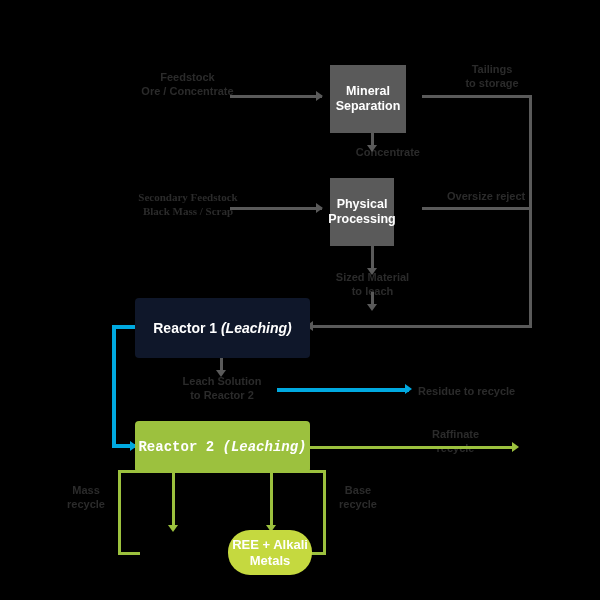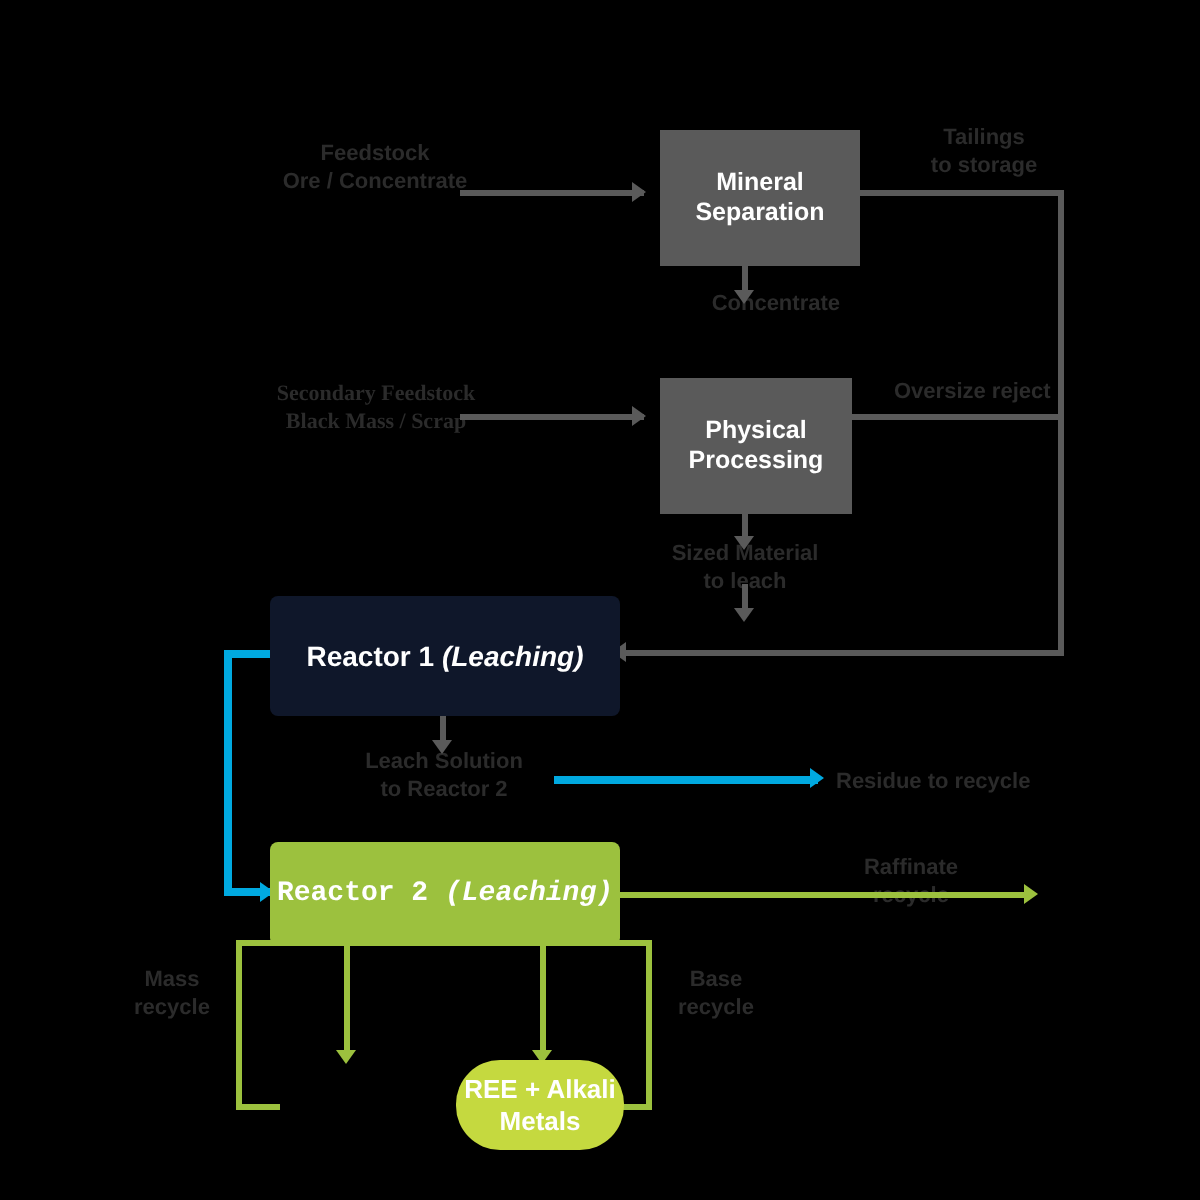--- a/index.html
+++ b/index.html
@@ -119,24 +119,24 @@
   <div class="ar down green" style="left:266px;top:525px;"></div>
 
   <div class="ln green" style="left:118px;top:470px;width:56px;height:3px;"></div>
   <div class="ln green" style="left:118px;top:470px;width:3px;height:85px;"></div>
   <div class="ln green" style="left:118px;top:552px;width:22px;height:3px;"></div>
 
   <div class="ln green" style="left:268px;top:470px;width:58px;height:3px;"></div>
   <div class="ln green" style="left:323px;top:470px;width:3px;height:85px;"></div>
   <div class="ln green" style="left:304px;top:552px;width:22px;height:3px;"></div>
 
-  <div class="box gbox" style="left:330px;top:65px;width:100px;height:68px;white-space:pre-line;text-align:center;">Mineral
+  <div class="box gbox" style="left:330px;top:65px;width:76px;height:68px;white-space:pre-line;text-align:center;">Mineral
 Separation</div>
 
-  <div class="box gbox" style="left:330px;top:178px;width:96px;height:68px;white-space:pre-line;margin-top:11px;">Physical
+  <div class="box gbox" style="left:330px;top:178px;width:64px;height:68px;white-space:pre-line;">Physical
 Processing</div>
 
   <div class="box bluebox" style="left:135px;top:298px;width:175px;height:60px;">
     <span class="rlabel">
       <span>Reactor 1</span>
       <i>(Leaching)</i>
     </span>
   </div>
 
   <div class="box greenbox" style="left:135px;top:421px;width:175px;height:52px;font-family:Liberation Mono, monospace;">

